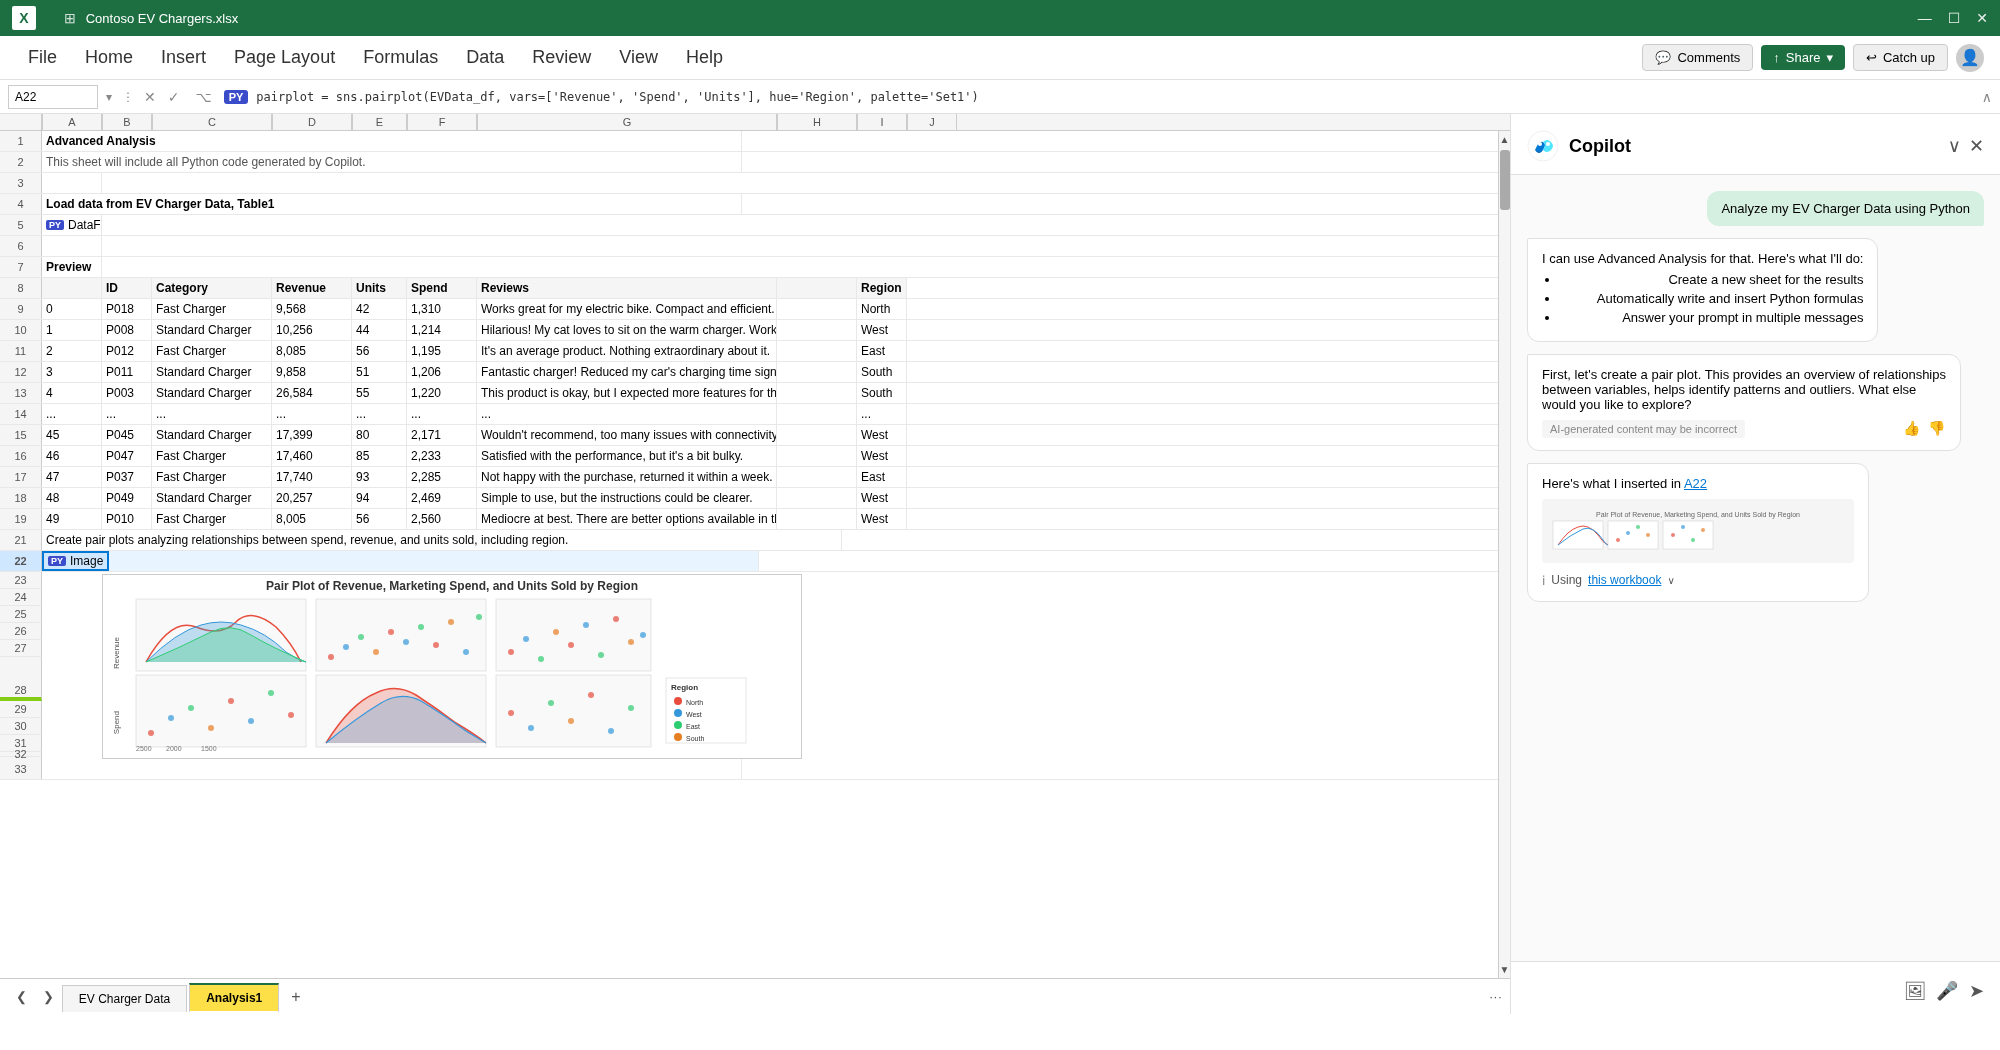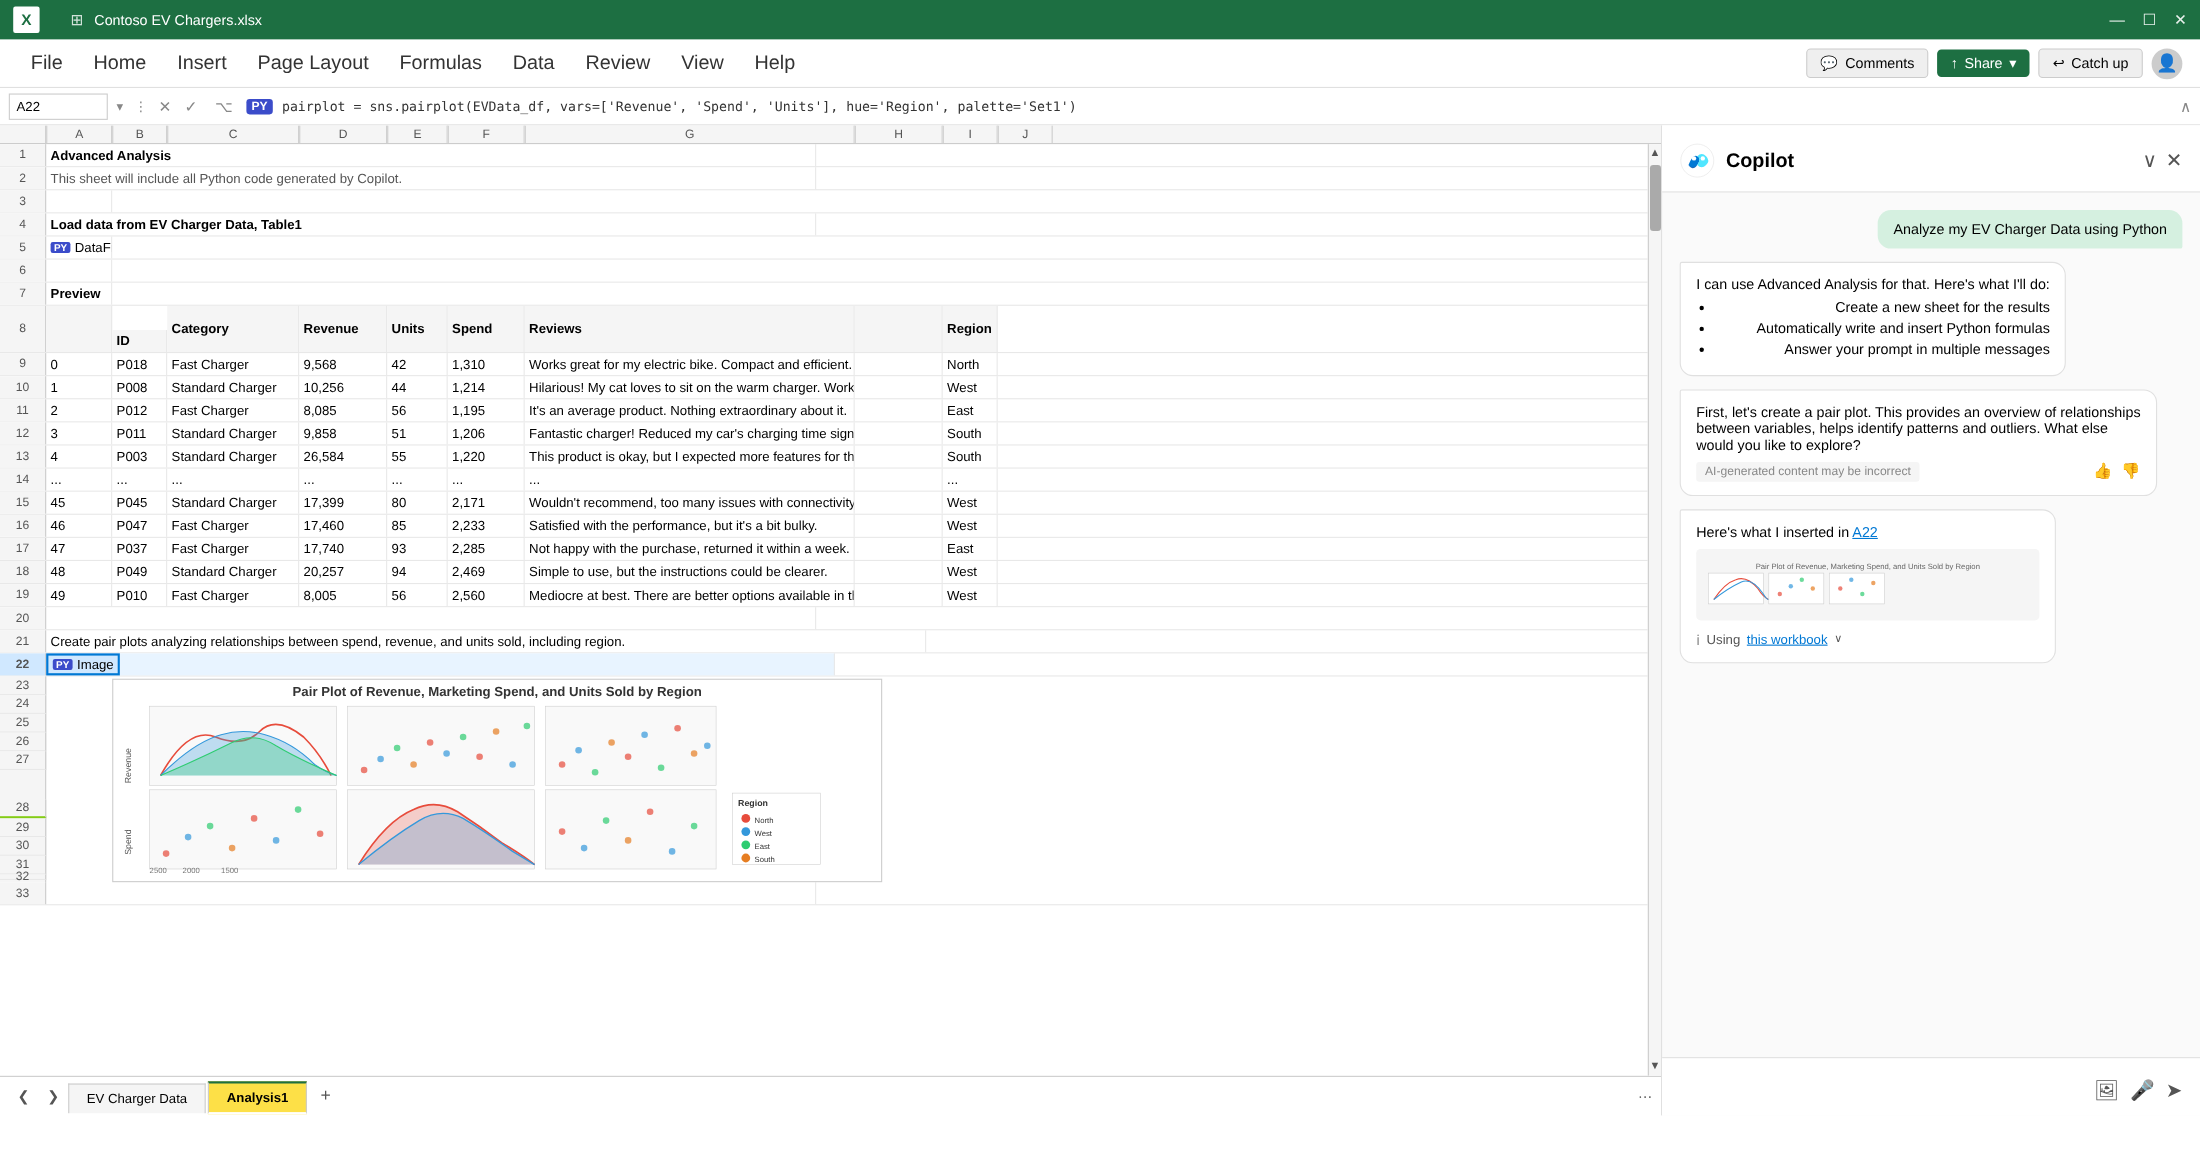--- a/index.html
+++ b/index.html
@@ -341,21 +341,21 @@
         </div>
 
         <div class="grid-row">
           <div class="row-num">7</div>
           <div class="cell cell-a bold" style="font-weight:bold;">Preview</div>
         </div>
 
         <div class="grid-row header-row">
           <div class="row-num">8</div>
           <div class="cell cell-a"></div>
-          <div class="cell cell-b" style="font-weight:bold;margin-top:22px;">ID</div>
+          <div class="cell cell-b" style="font-weight:bold;">ID</div>
           <div class="cell cell-c" style="font-weight:bold;">Category</div>
           <div class="cell cell-d" style="font-weight:bold;">Revenue</div>
           <div class="cell cell-e" style="font-weight:bold;">Units</div>
           <div class="cell cell-f" style="font-weight:bold;">Spend</div>
           <div class="cell cell-g" style="font-weight:bold;">Reviews</div>
           <div class="cell cell-h"></div>
           <div class="cell cell-i" style="font-weight:bold;">Region</div>
         </div>
 
         <div class="grid-row">
@@ -486,24 +486,20 @@
           <div class="cell cell-b">P010</div>
           <div class="cell cell-c">Fast Charger</div>
           <div class="cell cell-d">8,005</div>
           <div class="cell cell-e">56</div>
           <div class="cell cell-f">2,560</div>
           <div class="cell cell-g">Mediocre at best. There are better options available in the market.</div>
           <div class="cell cell-h"></div>
           <div class="cell cell-i">West</div>
         </div>
 
-        <div class="grid-row">
-          <div class="row-num">20</div>
-          <div class="cell" style="width:700px"></div>
-        </div>
 
         <div class="grid-row">
           <div class="row-num">21</div>
           <div class="cell" style="width:800px;font-size:12px;">Create pair plots analyzing relationships between spend, revenue, and units sold, including region.</div>
         </div>
 
         <div class="grid-row">
           <div class="row-num" style="background:#d0e8ff;font-weight:bold;">22</div>
           <div class="cell selected" style="border:2px solid #0078d4;background:#d0e8ff;display:flex;align-items:center;">
             <span class="py-cell-badge">PY</span>Image
@@ -512,21 +508,21 @@
         </div>
 
         <div style="display:flex;">
           <div style="width:42px;border-right:1px solid #ccc;background:#f5f5f5;display:flex;flex-direction:column;">
             <div style="height:185px;display:flex;flex-direction:column;">
               <div class="row-num" style="height:20px;border-bottom:1px solid #e8e8e8;">23</div>
               <div class="row-num" style="height:20px;border-bottom:1px solid #e8e8e8;">24</div>
               <div class="row-num" style="height:20px;border-bottom:1px solid #e8e8e8;">25</div>
               <div class="row-num" style="height:20px;border-bottom:1px solid #e8e8e8;">26</div>
               <div class="row-num" style="height:20px;border-bottom:1px solid #e8e8e8;">27</div>
-              <div class="row-num" style="height:20px;border-bottom:2px solid #84cc16;margin-top:27px;">28</div>
+              <div class="row-num" style="height:20px;border-bottom:4px solid #84cc16;margin-top:27px;">28</div>
               <div class="row-num" style="height:20px;border-bottom:1px solid #e8e8e8;">29</div>
               <div class="row-num" style="height:20px;border-bottom:1px solid #e8e8e8;">30</div>
               <div class="row-num" style="height:20px;border-bottom:1px solid #e8e8e8;">31</div>
               <div class="row-num" style="height:5px;border-bottom:1px solid #e8e8e8;">32</div>
             </div>
           </div>
 
           <div class="chart-container">
             <div class="chart-title">Pair Plot of Revenue, Marketing Spend, and Units Sold by Region</div>
             

